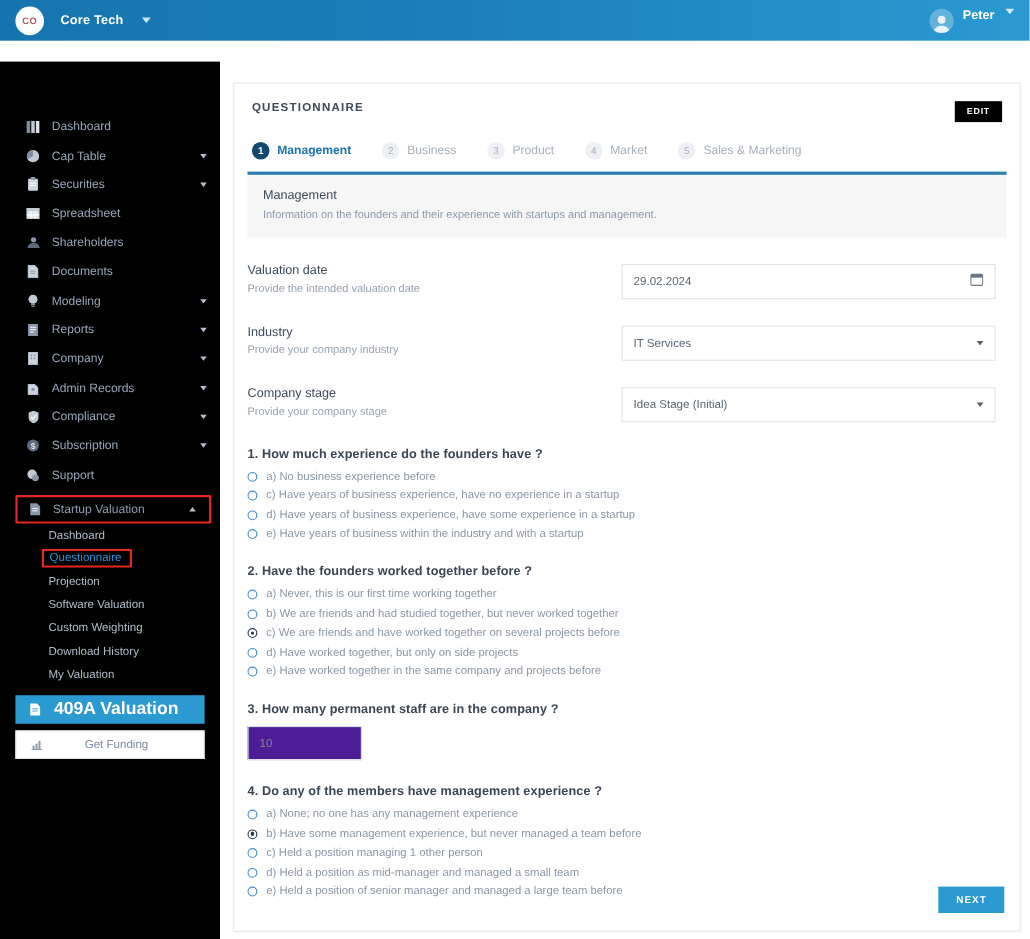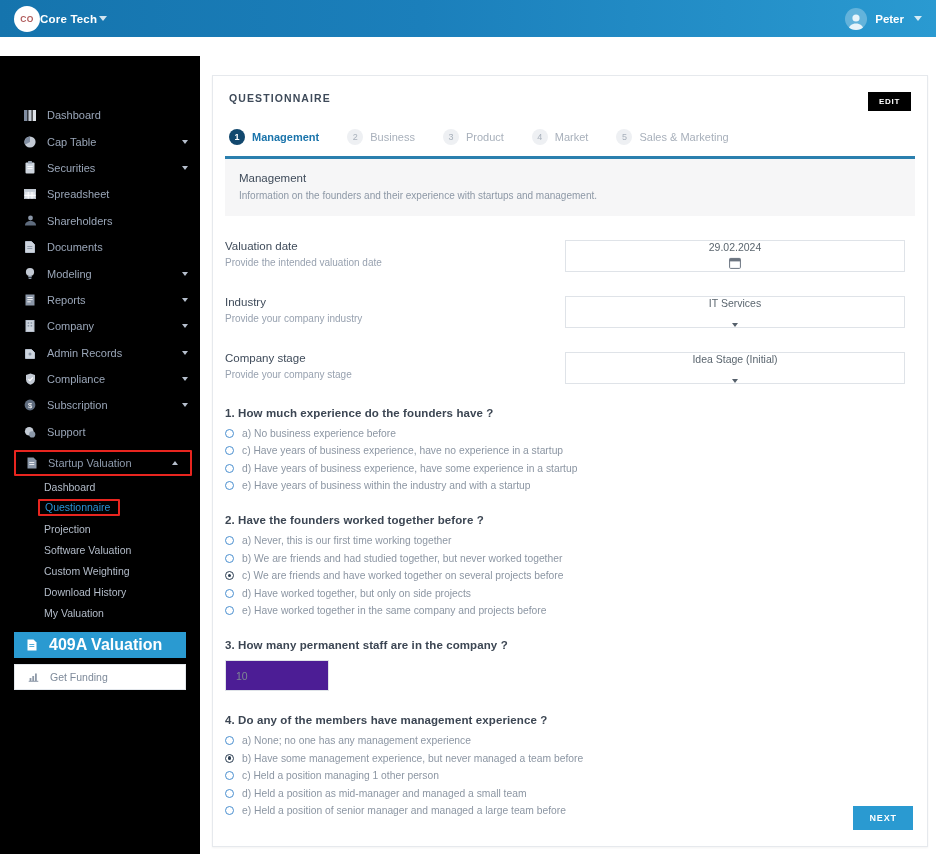--- a/index.html
+++ b/index.html
@@ -12,37 +12,37 @@
   }
 
   
   .topbar {
     position: absolute; top: 0; left: 0;
     width: 936px; height: 37px;
     background: linear-gradient(90deg, #1574ad 0%, #1b7fbb 45%, #2a9ad1 100%);
     display: flex; align-items: center; justify-content: space-between;
     padding: 0 14px 0 14px;
   }
-  .brand { display: flex; align-items: center; gap: 0; }
+  .brand { display: flex; align-items: center; gap: 15px; }
   .brand-logo {
     width: 26px; height: 26px; border-radius: 50%;
     background: #ffffff; color: #b05a5a;
     font-size: 8.5px; font-weight: bold; letter-spacing: .3px;
     display: flex; align-items: center; justify-content: center;
   }
   .brand-name {
     color: #ffffff; font-size: 11.5px; font-weight: bold; letter-spacing: .2px;
   }
   .caret-down {
     width: 0; height: 0;
     border-left: 4px solid transparent; border-right: 4px solid transparent;
     border-top: 5px solid rgba(255,255,255,.8);
     margin-left: 2px;
   }
-  .user-area { display: flex; align-items: center; gap: 8px; }
+  .user-area { display: flex; align-items: flex-start; gap: 8px; }
   .avatar {
     width: 22px; height: 22px; border-radius: 50%;
     background: rgba(255,255,255,.28);
     display: flex; align-items: flex-end; justify-content: center;
     overflow: hidden;
   }
   .avatar svg { display: block; }
   .user-name { color: #ffffff; font-size: 11.5px; font-weight: bold; }
 
   
@@ -100,21 +100,21 @@
     background: #2a9ad1;
     display: flex; align-items: center; padding-left: 10px;
     color: #ffffff; font-size: 16px; font-weight: bold;
   }
   .nav-primary .nav-ico { color: #ffffff; }
   .nav-secondary {
     margin: 6px 14px 0 14px;
     height: 26px;
     background: #ffffff; border: 1px solid #e3e7ec;
     display: flex; align-items: center; padding-left: 10px;
-    color: #7e8a9a; font-size: 10.5px;
+    color: #7e8a9a; font-size: 10.5px; gap: 27px;
   }
   .nav-secondary .nav-ico { color: #8e99a8; }
 
   
   .card {
     position: absolute; top: 75px; left: 212px;
     width: 716px; height: 772px;
     background: #ffffff;
     border: 1px solid #e6e9ed;
     box-shadow: 0 1px 2px rgba(0,0,0,.05);
@@ -163,21 +163,21 @@
   }
   .field-label-col { width: 340px; }
   .field-label { font-size: 11.5px; color: #3f4b5a; }
   .field-hint { font-size: 10px; color: #98a2b0; margin-top: 5px; }
   .field-ctl-col { width: 340px; }
   .input-box {
     height: 32px; border: 1px solid #dfe3e8; background: #ffffff;
     display: flex; align-items: center; justify-content: space-between;
     padding: 0 10px; font-size: 10.5px; color: #5b6personally;
   }
-  .input-box { color: #5b666f; flex-direction: column; }
+  .input-box { color: #5b666f; }
   .select-arrow {
     width: 0; height: 0;
     border-left: 3.5px solid transparent; border-right: 3.5px solid transparent;
     border-top: 4.5px solid #55606b;
   }
 
   
   .question-block { padding: 0 12px; margin-top: 23px; }
   .q-title {
     font-size: 11.5px; font-weight: bold; color: #3c4653;

